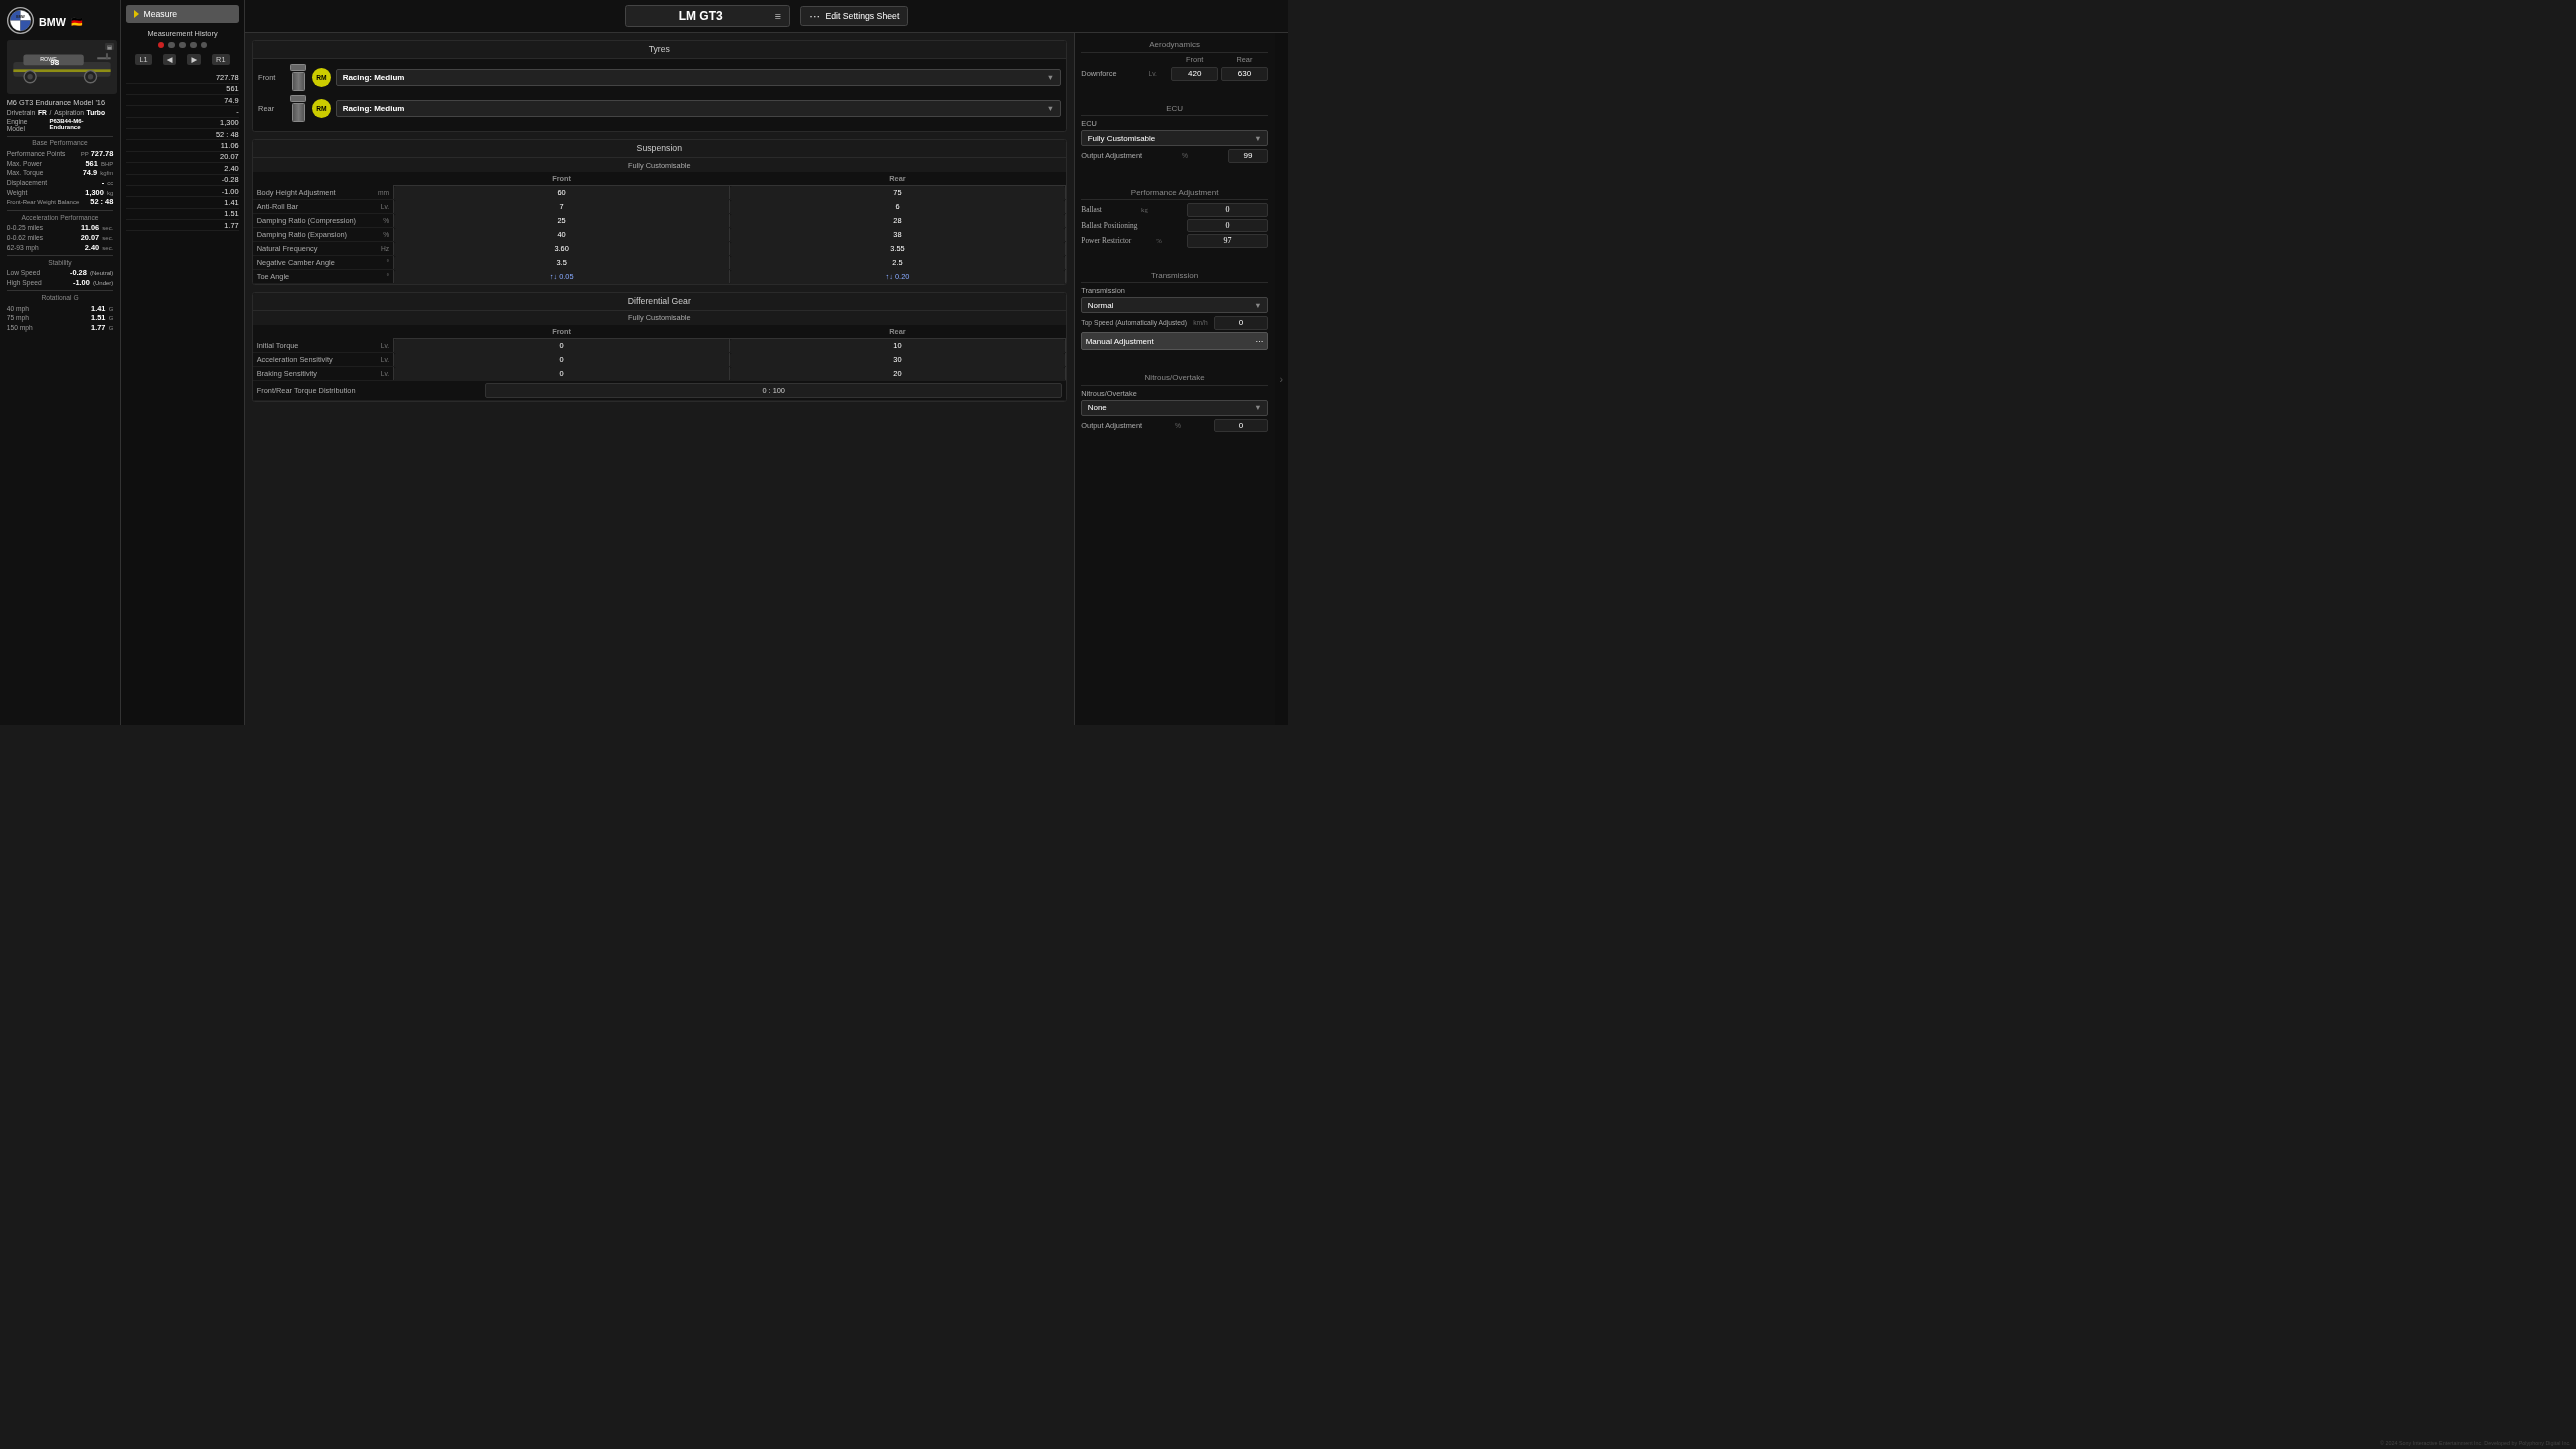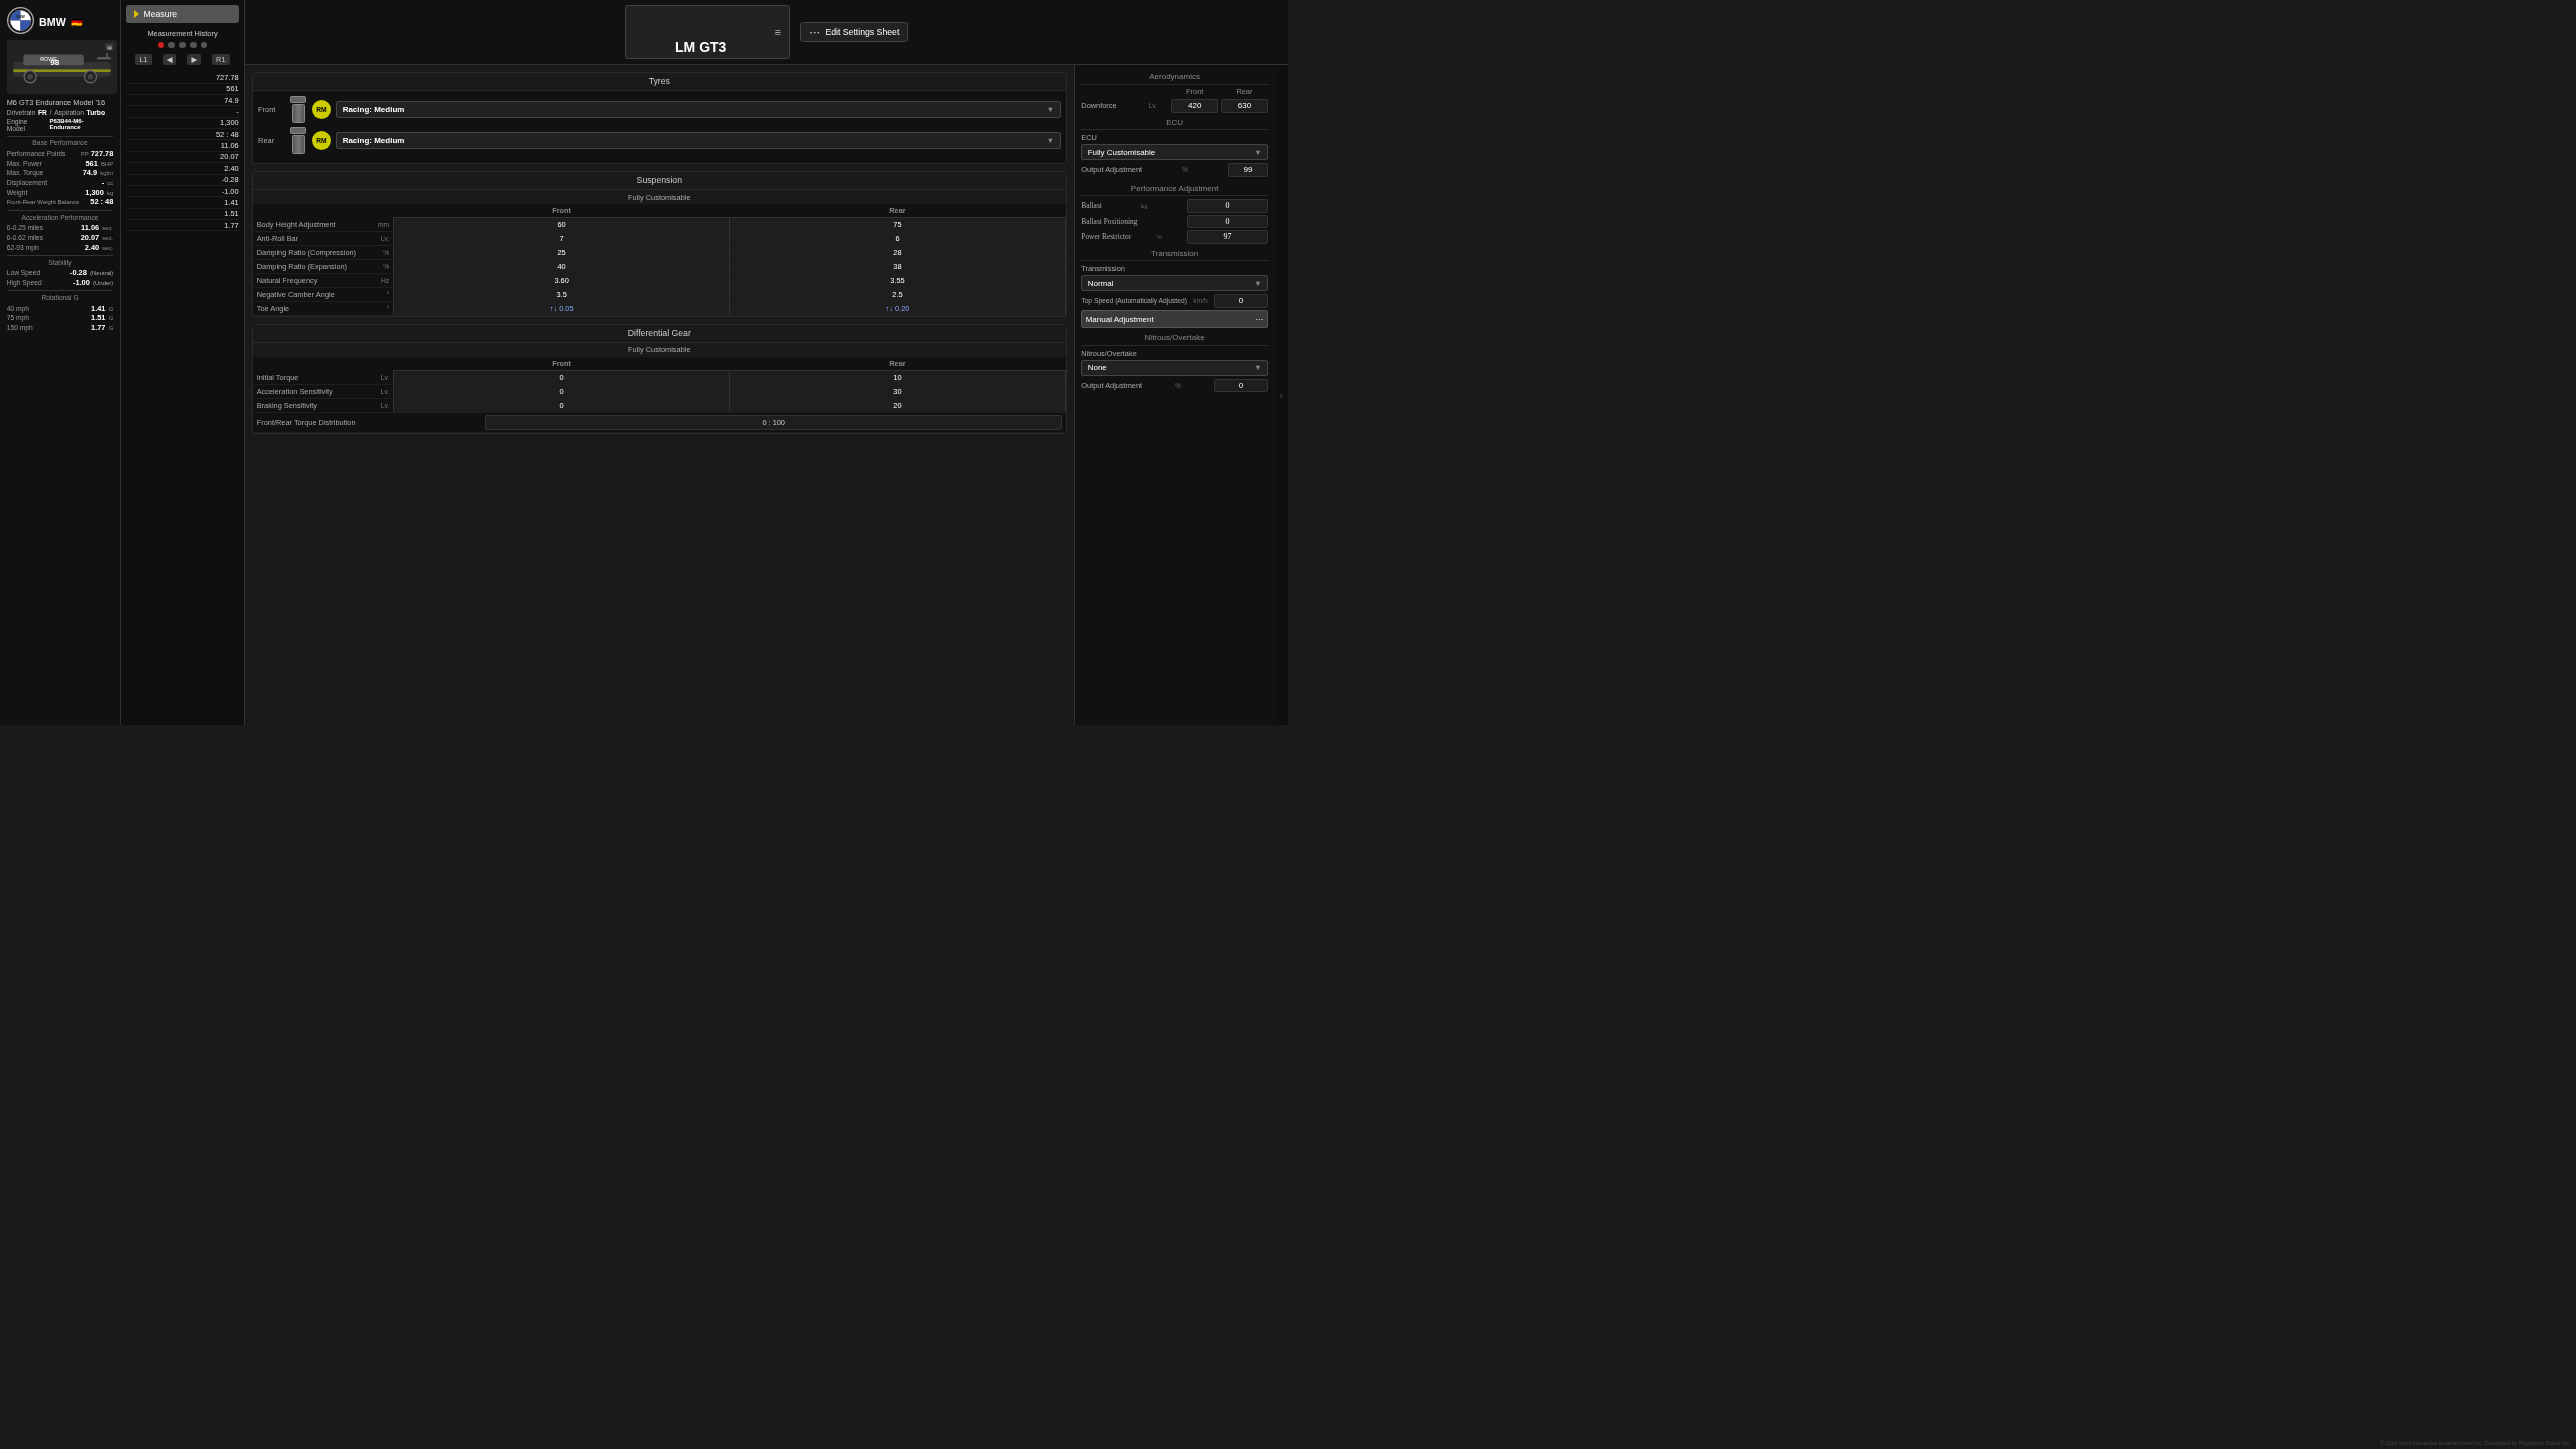--- a/index.html
+++ b/index.html
@@ -310,21 +310,21 @@
       color: #88aaff;
     }
     
     .right-panel {
       width: 201px;
       background: #111;
       border-left: 0.7px solid #333;
       padding: 6.7px;
       display: flex;
       flex-direction: column;
-      gap: 5px;
+      gap: 23px;
       overflow-y: auto;
       flex-shrink: 0;
     }
     .right-section-title {
       text-align: center;
       font-size: 8px;
       color: #888;
       border-bottom: 0.7px solid #2a2a2a;
       padding-bottom: 2.7px;
       margin-bottom: 2.7px;
@@ -619,21 +619,21 @@
       </div>
     <div class="mid-stat-row">
         <span>1.77</span>
       </div>
   </div>
 
   <div style="flex:1; display:flex; flex-direction:column; overflow:hidden;">
 
     <div class="top-header">
       <div class="car-selector">
-        <span style="font-size:14px;font-weight:bold;min-width:134px;text-align:center;margin-top:30px;">LM GT3</span>
+        <span style="font-size:12px;font-weight:bold;min-width:134px;text-align:center;">LM GT3</span>
         <span class="hamburger-icon">≡</span>
       </div>
       <div class="edit-sheet-btn">
         <span style="font-size:10.7px">···</span>
         <span>Edit Settings Sheet</span>
       </div>
     </div>
 
     <div style="flex:1; display:flex; overflow:hidden;">
 

